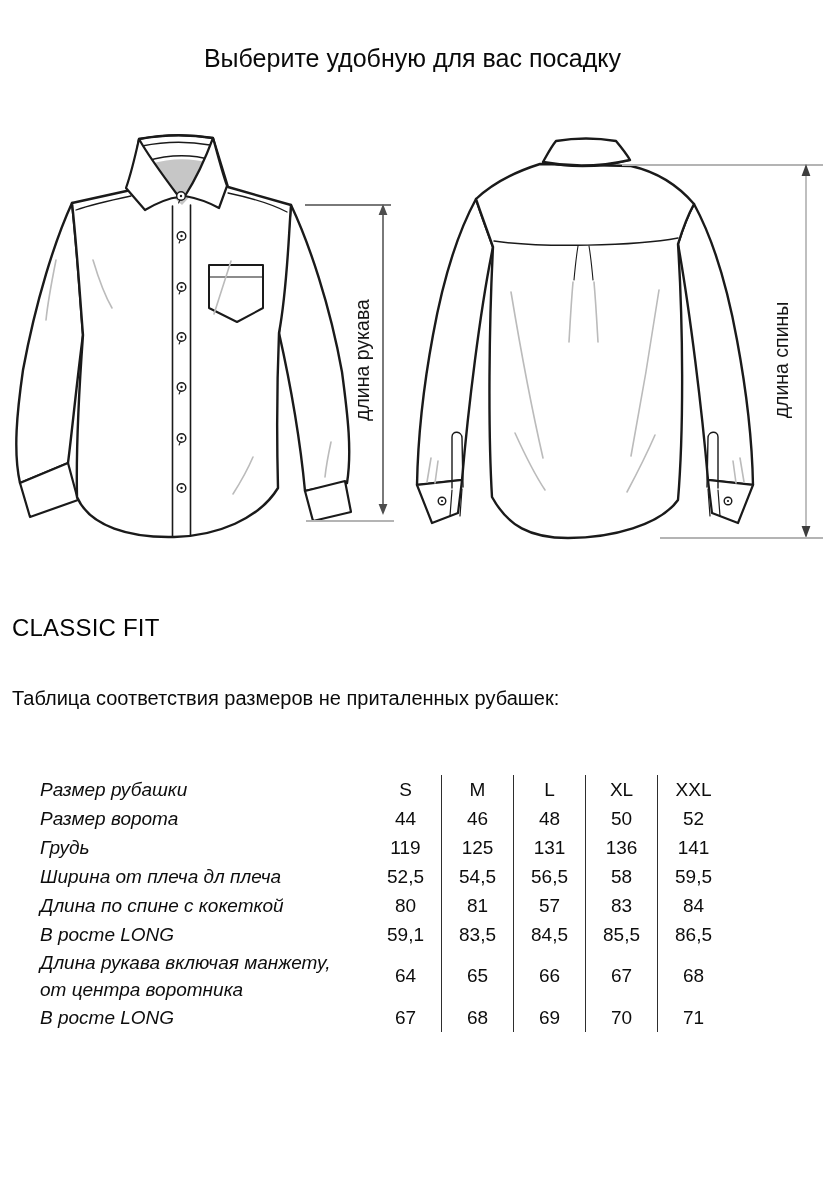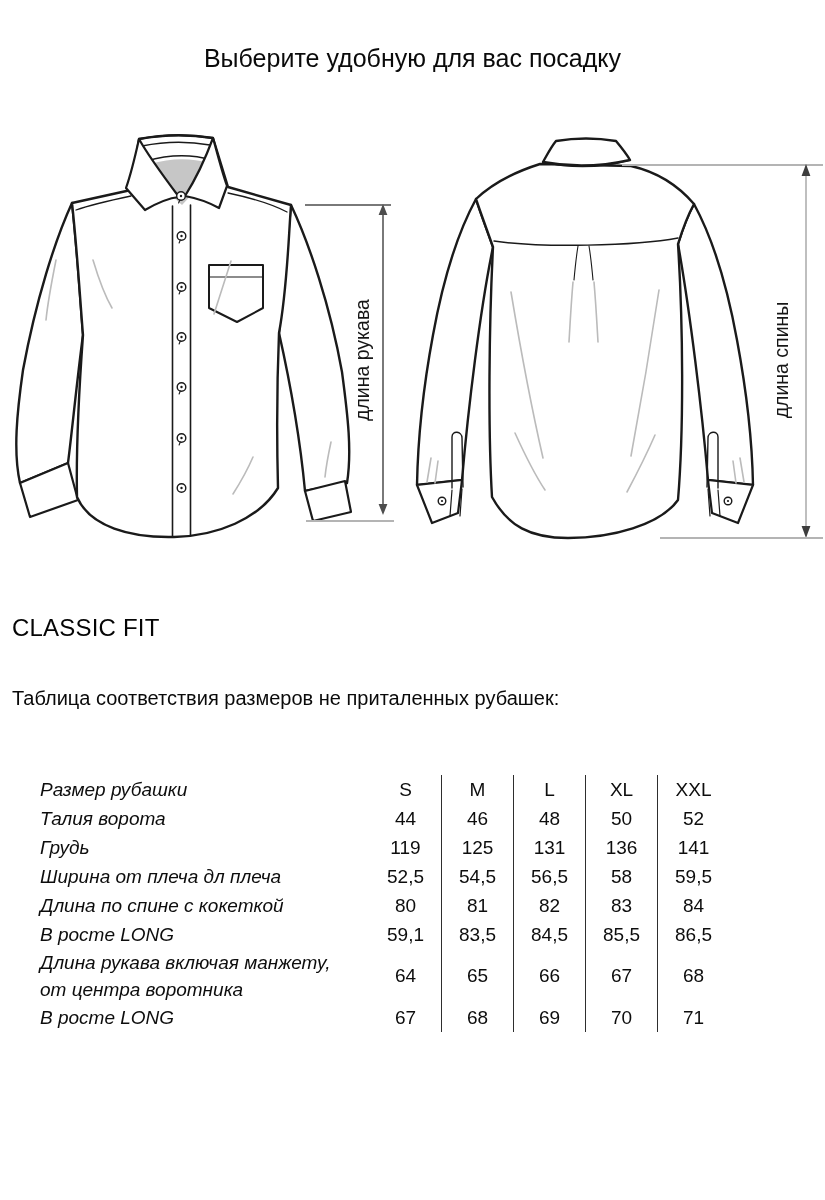--- a/index.html
+++ b/index.html
@@ -158,21 +158,21 @@
     <tr>
       <td class="row-label">Размер рубашки</td>
       <td class="cell-value">S</td>
       <td class="cell-value">M</td>
       <td class="cell-value">L</td>
       <td class="cell-value">XL</td>
       <td class="cell-value">XXL</td>
     </tr>
 
     <tr>
-      <td class="row-label">Талия ворота</td>
+      <td class="row-label">Размер ворота</td>
       <td class="cell-value">44</td>
       <td class="cell-value">46</td>
       <td class="cell-value">48</td>
       <td class="cell-value">50</td>
       <td class="cell-value">52</td>
     </tr>
 
     <tr>
       <td class="row-label">Грудь</td>
       <td class="cell-value">119</td>
@@ -189,21 +189,21 @@
       <td class="cell-value">54,5</td>
       <td class="cell-value">56,5</td>
       <td class="cell-value">58</td>
       <td class="cell-value">59,5</td>
     </tr>
 
     <tr>
       <td class="row-label">Длина по спине с кокеткой</td>
       <td class="cell-value">80</td>
       <td class="cell-value">81</td>
-      <td class="cell-value">82</td>
+      <td class="cell-value">57</td>
       <td class="cell-value">83</td>
       <td class="cell-value">84</td>
     </tr>
 
     <tr>
       <td class="row-label">В росте LONG</td>
       <td class="cell-value">59,1</td>
       <td class="cell-value">83,5</td>
       <td class="cell-value">84,5</td>
       <td class="cell-value">85,5</td>

